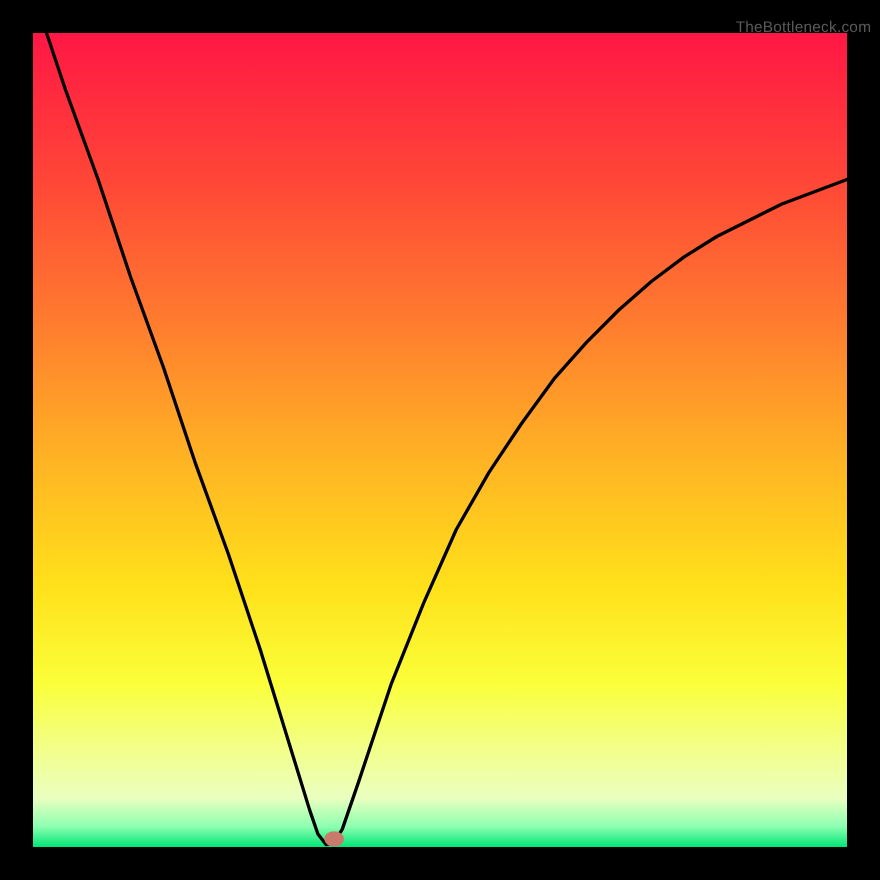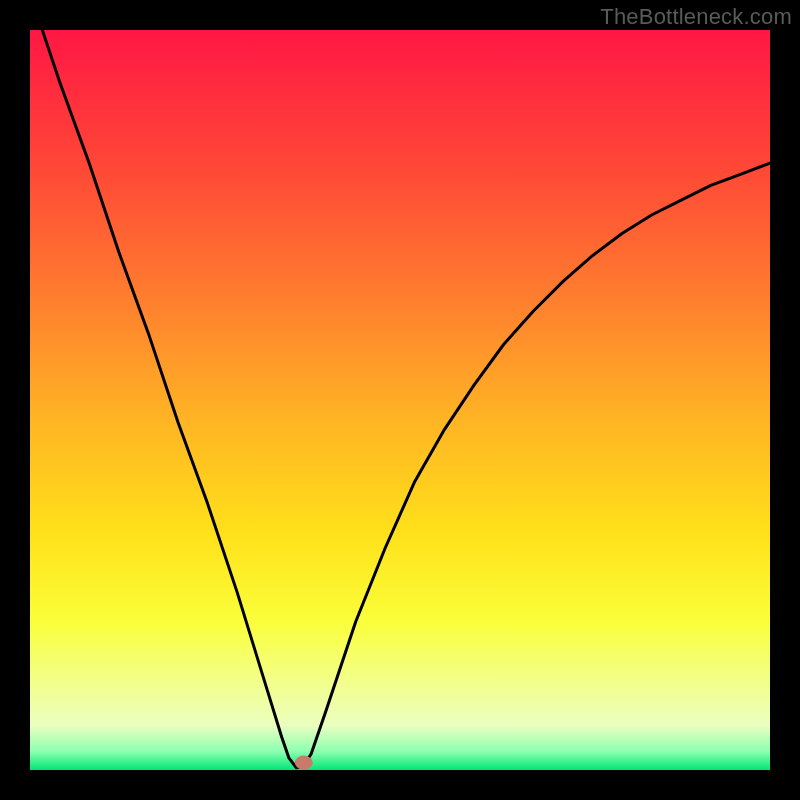--- a/index.html
+++ b/index.html
@@ -12,24 +12,24 @@
     overflow: hidden;
   }
   .container {
     position: relative;
     width: 800px;
     height: 800px;
     background: #000;
   }
   .attribution {
     position: absolute;
-    top: 4px;
+    top: 16px;
     right: 8px;
     color: #5a5a5a;
-    font-size: 22px;
+    font-size: 14px;
     font-weight: 500;
     letter-spacing: 0.2px;
     z-index: 10;
   }
   .plot {
     position: absolute;
     left: 30px;
     top: 30px;
     width: 740px;
     height: 740px;

